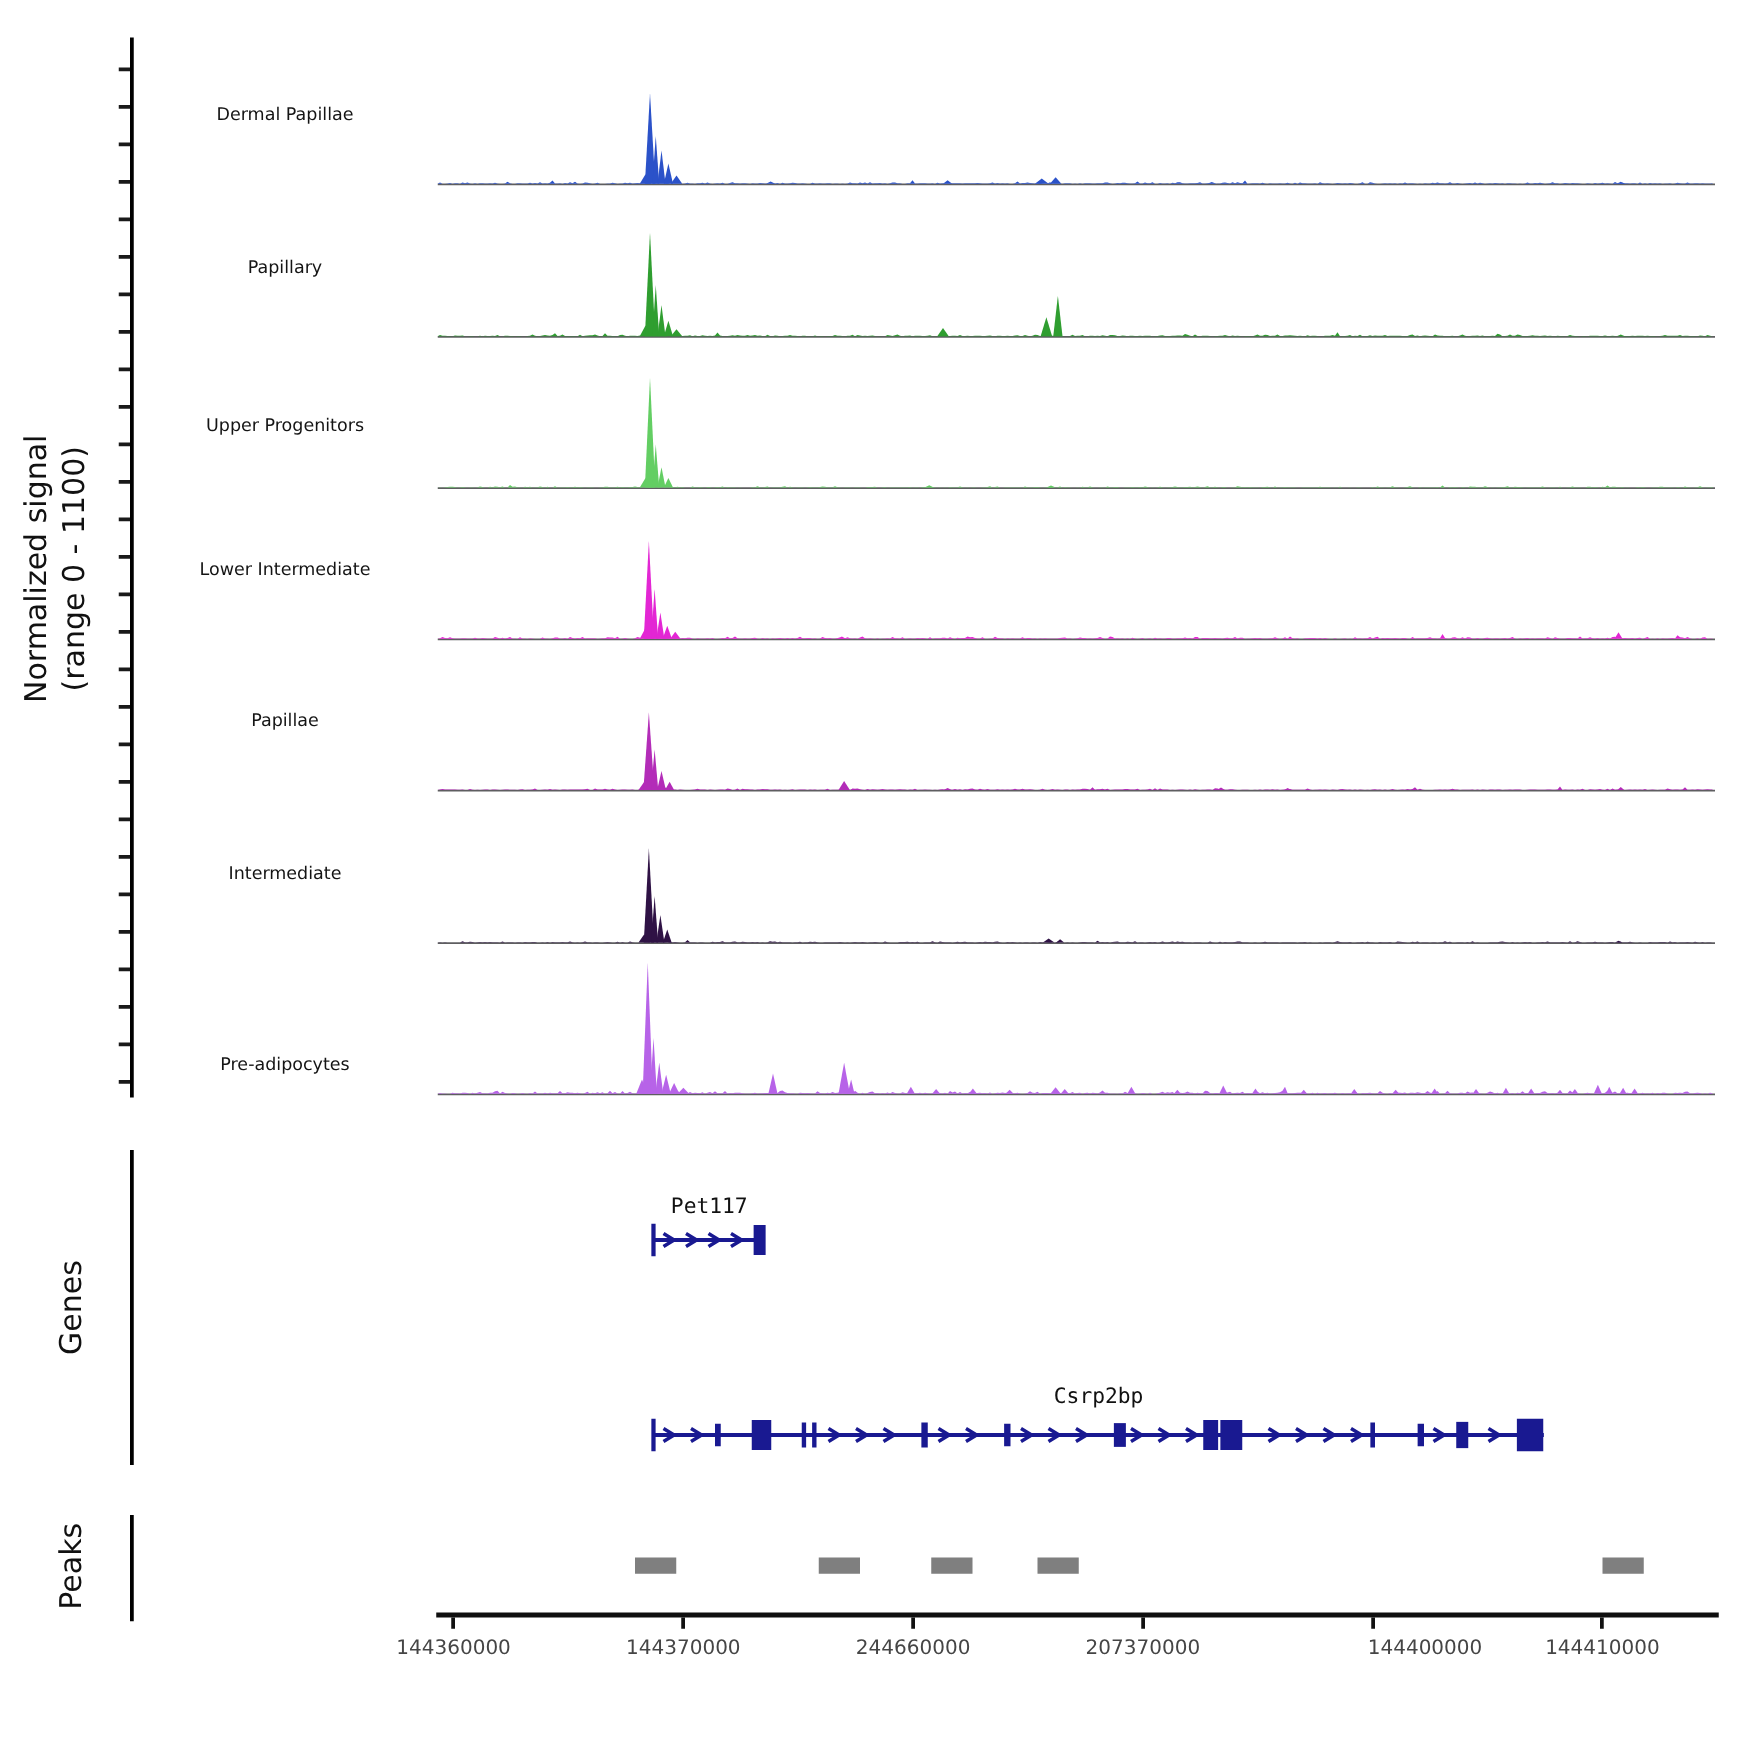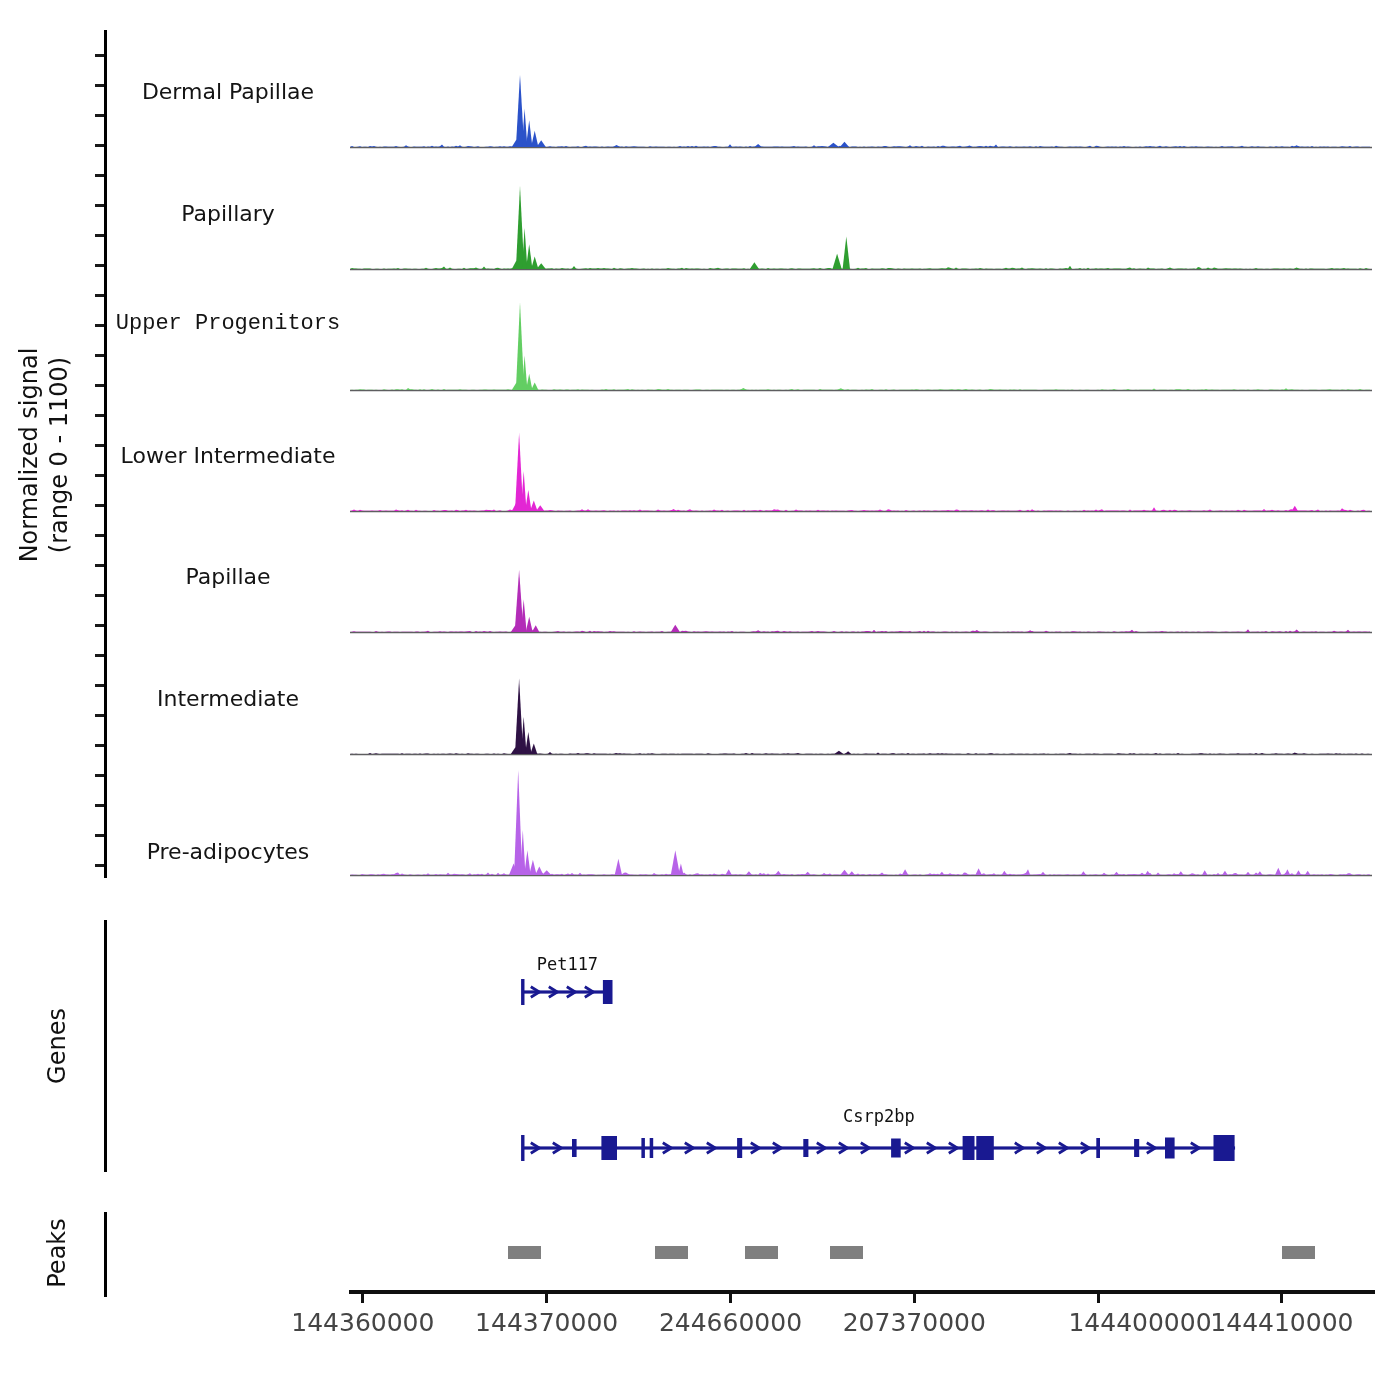--- a/index.html
+++ b/index.html
@@ -4,29 +4,29 @@
 <style>
   html,body{margin:0;padding:0;background:#ffffff;}
   #fig{position:relative;width:1400px;height:1400px;background:#fff;
        font-family:"DejaVu Sans","Liberation Sans",sans-serif;overflow:hidden;}
   .vline{position:absolute;background:#000;}
   .vtick{position:absolute;background:#1a1a1a;width:9px;height:3px;}
   .rot-label{position:absolute;transform:translate(-50%,-50%) rotate(-90deg);
        transform-origin:center center;text-align:center;color:#111;white-space:nowrap;}
   #y-axis-label{font-size:24px;line-height:30px;}
   .section-label{font-size:24px;}
-  .track-label{position:absolute;width:240px;text-align:center;font-size:22px;
+  .track-label{position:absolute;width:240px;text-align:center;font-size:14px;
        color:#141414;line-height:28px;}
   .track-svg,#genes-svg{position:absolute;}
   .gene-label{font-family:"DejaVu Sans Mono","Liberation Mono",monospace;
        font-size:17px;fill:#111;text-anchor:middle;}
   .peak-rect{position:absolute;height:13px;}
   #x-axis-line{position:absolute;background:#0f0f0f;}
   .xtick{position:absolute;width:3px;height:9px;background:#111;}
-  .xtick-label{position:absolute;width:180px;text-align:center;font-size:25px;color:#454545;}
+  .xtick-label{position:absolute;width:180px;text-align:center;font-size:16px;color:#454545;}
   #x-axis-title{position:absolute;text-align:center;font-size:26px;color:#000;}
 </style>
 </head>
 <body>
 
 <div id="fig">
 
   <div class="vline" id="tracks-axis" style="left:104px;top:30px;width:3px;height:848px;"></div>
   <div id="tracks-axis-ticks">
       <div class="vtick" style="left: 95px; top: 54px;"></div>
@@ -94,21 +94,21 @@
           <path d="M171.9 110 L174.6 69.0 L177.4 110 Z"></path>
           <path d="M176.0 110 L179.2 85.2 L182.4 110 Z"></path>
           <path d="M181.1 110 L184.7 97.6 L188.4 110 Z"></path>
           <path d="M186.6 110 L191.2 104.3 L195.8 110 Z"></path>
           <path d="M399.8 110 L404.4 103.3 L409.0 110 Z"></path>
           <path d="M482.5 110 L487.1 94.7 L491.7 110 Z"></path>
           <path d="M492.6 110 L496.3 77.5 L500.0 110 Z"></path>
           <path d="M943.4 110 L946.6 108.6 L949.9 110 Z"></path>
         </g>
       </svg>
-      <div class="track-label" style="left: 108px; top: 310px; font-family: Liberation Mono, monospace;">Upper Progenitors</div>
+      <div class="track-label" style="left: 108px; top: 327px;">Upper Progenitors</div>
       <svg class="track-svg" width="1022" height="114" viewBox="0 0 1022 114" style="left: 350px; top: 279.8px;">
         <line x1="0" x2="1022" y1="110.5" y2="110.5" stroke="#5e5e60" stroke-width="1.4"></line>
         <g fill="#63ce63">
           <path d="M0 110 L2 109.77 L4 109.90 L6 109.78 L8 109.68 L10 109.31 L12 109.39 L14 109.53 L16 109.96 L18 109.70 L20 109.67 L22 109.73 L24 109.95 L26 109.86 L28 109.88 L30 109.98 L32 109.89 L34 109.18 L36 109.68 L38 109.96 L40 109.91 L42 109.49 L44 109.88 L46 109.26 L48 109.33 L50 109.87 L52 109.15 L54 109.92 L56 109.91 L58 108.07 L60 109.31 L62 109.25 L64 109.77 L66 109.70 L68 109.99 L70 109.31 L72 109.89 L74 109.36 L76 109.96 L78 109.88 L80 109.76 L82 109.12 L84 109.66 L86 109.98 L88 109.49 L90 109.93 L92 109.91 L94 109.01 L96 109.99 L98 109.80 L100 109.84 L102 109.72 L104 109.66 L106 109.71 L108 109.86 L110 109.31 L112 109.86 L114 109.66 L116 109.80 L118 109.90 L120 109.88 L122 109.83 L124 109.72 L126 109.94 L128 109.96 L130 109.73 L132 109.75 L134 109.38 L136 109.49 L138 109.70 L140 109.81 L142 109.87 L144 109.45 L146 109.79 L148 109.69 L150 109.72 L152 109.82 L154 109.66 L156 109.69 L158 109.24 L160 109.69 L162 109.88 L164 109.92 L166 109.91 L168 109.96 L170 109.67 L172 109.28 L174 109.94 L176 109.99 L178 109.83 L180 109.97 L182 109.98 L184 109.98 L186 109.99 L188 109.69 L190 109.89 L192 109.47 L194 109.75 L196 109.67 L198 109.92 L200 109.90 L202 109.91 L204 109.15 L206 109.86 L208 109.80 L210 109.54 L212 109.87 L214 109.91 L216 109.54 L218 109.53 L220 109.93 L222 109.76 L224 109.69 L226 109.81 L228 109.29 L230 109.99 L232 109.53 L234 109.84 L236 109.79 L238 109.83 L240 109.90 L242 109.84 L244 109.91 L246 109.94 L248 109.93 L250 109.98 L252 109.62 L254 109.70 L256 109.00 L258 109.84 L260 109.74 L262 109.68 L264 109.28 L266 109.99 L268 109.84 L270 109.85 L272 109.71 L274 109.83 L276 109.41 L278 109.08 L280 109.90 L282 109.32 L284 109.82 L286 109.95 L288 109.75 L290 109.89 L292 109.84 L294 109.91 L296 109.88 L298 109.61 L300 109.82 L302 109.81 L304 109.88 L306 109.69 L308 109.12 L310 109.36 L312 109.77 L314 109.86 L316 109.87 L318 109.04 L320 109.70 L322 109.72 L324 109.96 L326 109.73 L328 109.83 L330 109.85 L332 109.99 L334 109.72 L336 109.75 L338 109.80 L340 109.90 L342 109.96 L344 109.68 L346 109.51 L348 109.61 L350 109.46 L352 110.00 L354 109.98 L356 109.81 L358 109.68 L360 109.94 L362 109.74 L364 109.74 L366 109.74 L368 109.76 L370 109.75 L372 109.81 L374 109.89 L376 109.78 L378 109.66 L380 109.93 L382 109.84 L384 109.79 L386 109.96 L388 109.68 L390 109.63 L392 109.71 L394 109.99 L396 109.69 L398 109.72 L400 109.99 L402 109.75 L404 109.94 L406 109.77 L408 109.90 L410 109.69 L412 109.73 L414 109.87 L416 109.79 L418 109.13 L420 109.84 L422 109.99 L424 109.70 L426 109.95 L428 109.76 L430 109.78 L432 109.91 L434 109.95 L436 109.70 L438 109.89 L440 109.57 L442 109.07 L444 109.93 L446 109.66 L448 109.19 L450 109.93 L452 109.92 L454 109.81 L456 109.87 L458 109.76 L460 109.72 L462 109.75 L464 109.84 L466 109.89 L468 109.92 L470 109.10 L472 109.84 L474 109.77 L476 109.81 L478 109.67 L480 109.68 L482 109.75 L484 109.98 L486 109.78 L488 109.74 L490 109.49 L492 109.72 L494 109.92 L496 109.79 L498 109.18 L500 109.97 L502 109.68 L504 109.70 L506 109.76 L508 109.96 L510 109.98 L512 109.74 L514 109.91 L516 109.41 L518 109.76 L520 109.73 L522 109.12 L524 109.89 L526 109.98 L528 109.98 L530 109.76 L532 109.84 L534 110.00 L536 109.14 L538 109.89 L540 109.88 L542 109.67 L544 109.61 L546 109.99 L548 109.92 L550 109.71 L552 109.70 L554 109.72 L556 109.69 L558 109.82 L560 109.87 L562 109.60 L564 109.82 L566 109.13 L568 109.54 L570 109.97 L572 109.80 L574 109.91 L576 109.76 L578 109.38 L580 109.78 L582 109.94 L584 109.77 L586 109.85 L588 109.67 L590 109.15 L592 109.55 L594 109.86 L596 109.76 L598 109.66 L600 109.53 L602 109.34 L604 109.78 L606 109.67 L608 109.14 L610 109.50 L612 109.97 L614 109.55 L616 109.07 L618 109.70 L620 109.74 L622 109.47 L624 109.78 L626 109.99 L628 109.69 L630 109.62 L632 109.96 L634 109.91 L636 109.83 L638 109.82 L640 109.09 L642 109.31 L644 109.81 L646 109.69 L648 109.72 L650 109.53 L652 109.73 L654 109.83 L656 109.75 L658 109.95 L660 109.50 L662 109.67 L664 109.47 L666 109.78 L668 109.91 L670 109.26 L672 109.97 L674 109.77 L676 109.77 L678 109.67 L680 109.85 L682 109.70 L684 109.86 L686 109.70 L688 109.99 L690 109.90 L692 109.88 L694 109.73 L696 109.84 L698 109.79 L700 109.70 L702 109.83 L704 109.73 L706 109.35 L708 109.82 L710 109.84 L712 109.80 L714 109.72 L716 109.90 L718 109.73 L720 109.95 L722 109.44 L724 109.90 L726 109.95 L728 109.96 L730 109.75 L732 109.92 L734 109.90 L736 109.74 L738 109.75 L740 109.97 L742 109.97 L744 109.90 L746 109.91 L748 109.69 L750 109.93 L752 109.16 L754 109.76 L756 109.83 L758 109.90 L760 109.86 L762 109.74 L764 109.09 L766 109.83 L768 109.89 L770 109.95 L772 109.94 L774 109.83 L776 109.68 L778 109.09 L780 109.81 L782 109.96 L784 109.99 L786 109.68 L788 109.94 L790 109.83 L792 109.79 L794 109.71 L796 109.76 L798 109.74 L800 109.63 L802 109.93 L804 108.41 L806 109.94 L808 109.99 L810 109.66 L812 109.73 L814 109.67 L816 109.84 L818 109.91 L820 109.69 L822 109.80 L824 109.96 L826 109.13 L828 109.36 L830 109.34 L832 109.76 L834 109.76 L836 109.74 L838 109.01 L840 109.64 L842 109.94 L844 109.76 L846 109.98 L848 109.78 L850 109.76 L852 109.57 L854 109.68 L856 109.00 L858 109.74 L860 109.87 L862 109.45 L864 109.68 L866 109.69 L868 109.71 L870 109.94 L872 109.74 L874 109.73 L876 109.87 L878 109.79 L880 109.70 L882 109.81 L884 109.15 L886 109.70 L888 109.92 L890 109.78 L892 109.84 L894 109.85 L896 109.91 L898 109.41 L900 109.95 L902 109.98 L904 109.76 L906 109.83 L908 109.15 L910 109.85 L912 109.82 L914 109.89 L916 109.92 L918 109.99 L920 109.38 L922 109.47 L924 109.80 L926 109.68 L928 109.75 L930 109.94 L932 109.42 L934 109.78 L936 108.35 L938 109.82 L940 109.46 L942 109.35 L944 109.72 L946 109.85 L948 109.65 L950 109.92 L952 109.81 L954 109.93 L956 109.97 L958 109.92 L960 109.66 L962 109.75 L964 109.66 L966 109.83 L968 109.98 L970 109.97 L972 109.83 L974 109.87 L976 109.78 L978 109.47 L980 109.36 L982 109.83 L984 109.86 L986 109.83 L988 109.84 L990 109.97 L992 109.58 L994 109.80 L996 109.90 L998 109.29 L1000 109.81 L1002 109.79 L1004 109.92 L1006 109.74 L1008 109.76 L1010 109.01 L1012 109.74 L1014 109.91 L1016 109.79 L1018 109.70 L1020 109.66 L1020 110 Z"></path>
           <path d="M161.8 110 L166.4 102.4 L170.9 110 Z"></path>
           <path d="M165.9 110 L170.0 22.2 L174.2 110 Z"></path>
           <path d="M171.9 110 L174.6 75.6 L177.4 110 Z"></path>
           <path d="M176.0 110 L179.2 93.8 L182.4 110 Z"></path>
           <path d="M181.1 110 L184.7 102.4 L188.4 110 Z"></path>
           <path d="M389.7 110 L393.4 108.1 L397.0 110 Z"></path>

